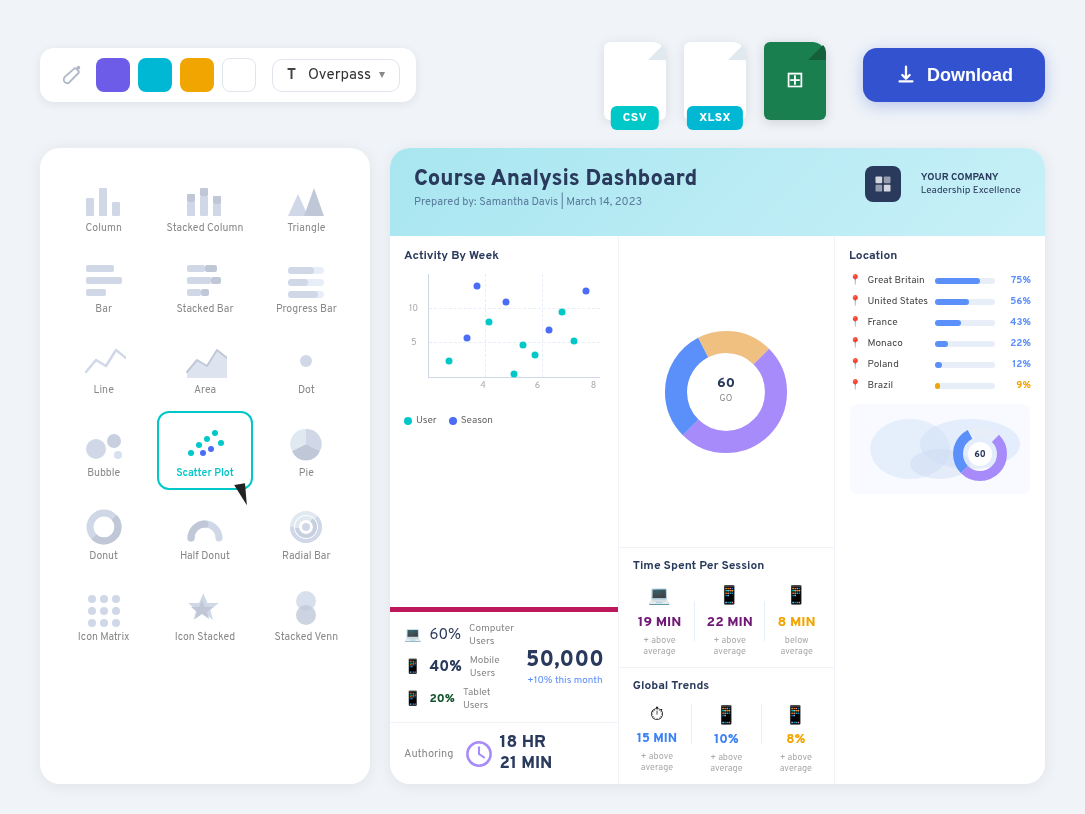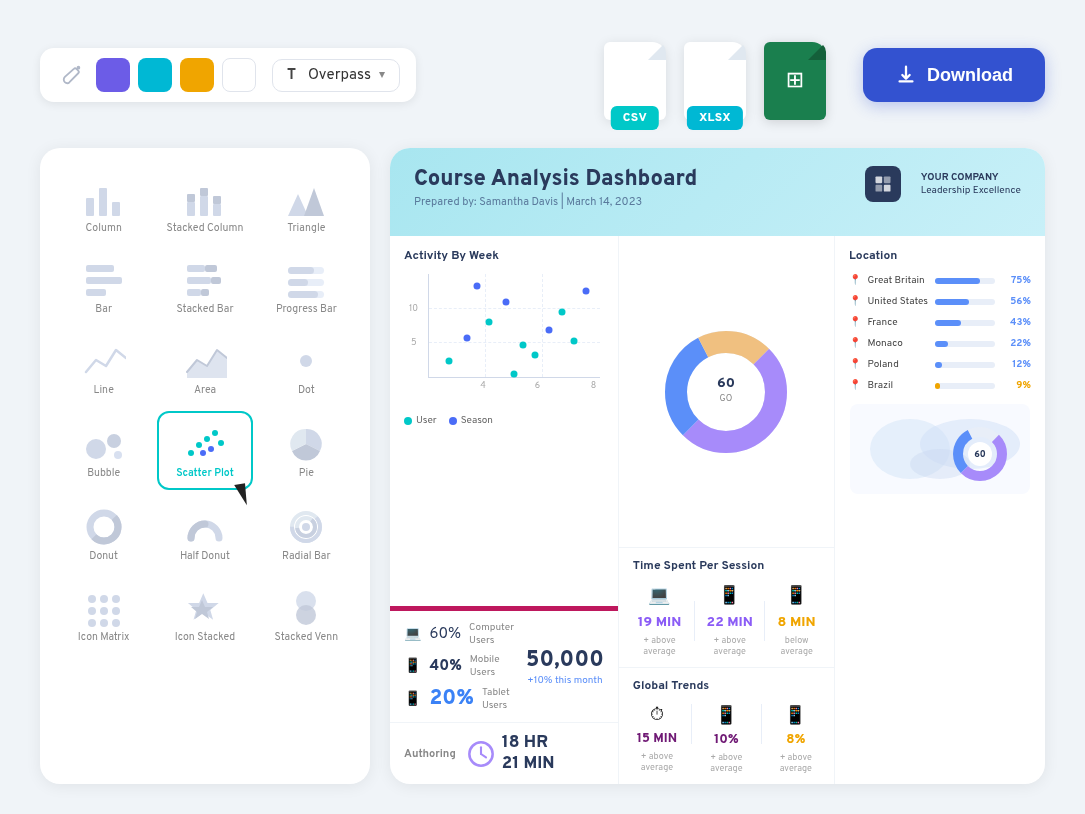--- a/index.html
+++ b/index.html
@@ -287,36 +287,36 @@
       margin-top: 8px;
     }
     .trend-item {
       flex: 1;
       display: flex;
       flex-direction: column;
       align-items: center;
       gap: 4px;
     }
     .trend-icon { font-size: 18px; }
-    .trend-val { font-size: 13px; font-weight: 800; color: #701a75; }
+    .trend-val { font-size: 13px; font-weight: 800; color: #3b82f6; }
     .trend-lbl { font-size: 9px; color: #aaa; text-align: center; }
 
     .time-stats {
       display: flex;
       gap: 8px;
       align-items: center;
       justify-content: space-around;
     }
     .time-stat {
       display: flex;
       flex-direction: column;
       align-items: center;
       gap: 4px;
     }
-    .time-val { font-size: 14px; font-weight: 800; color: #8b5cf6; }
+    .time-val { font-size: 14px; font-weight: 800; color: #701a75; }
     .time-lbl { font-size: 9px; color: #aaa; text-align: center; }
     .time-divider { width: 1px; height: 40px; background: #e8eef8; }
     .time-icon { font-size: 18px; margin-bottom: 2px; }
   </style>
 </head>
 <body>
 
 <div class="toolbar">
   <div class="toolbar-left">
     <div class="paint-icon">
@@ -664,32 +664,32 @@
               <span style="font-size:15px;font-weight:400;color:#2a3a5c;">60%</span>
               <span style="font-size:10px;color:#888;">Computer Users</span>
             </div>
             <div style="display:flex;align-items:center;gap:8px;">
               <span style="font-size:14px;color:#5b8ff9;">📱</span>
               <span style="font-size:15px;font-weight:800;color:#2a3a5c;">40%</span>
               <span style="font-size:10px;color:#888;">Mobile Users</span>
             </div>
             <div style="display:flex;align-items:center;gap:8px;">
               <span style="font-size:14px;color:#f0a500;">📱</span>
-              <span style="font-size:21px;font-weight:800;color:#3b82f6;">20%</span>
+              <span style="font-size:12px;font-weight:800;color:#14532d;">20%</span>
               <span style="font-size:10px;color:#888;">Tablet Users</span>
             </div>
           </div>
           <div style="margin-left:auto;text-align:center;">
             <div style="font-size:22px;font-weight:800;color:#2a3a5c;">50,000</div>
             <div style="font-size:10px;color:#5b8ff9;">+10% this month</div>
           </div>
         </div>
 
         <div style="padding:10px 14px;display:flex;align-items:center;gap:10px;">
-          <span style="font-size:11px;font-weight:700;color:#888;">Authoring</span>
+          <span style="font-size:11px;font-weight:400;color:#888;">Authoring</span>
           <div style="display:flex;align-items:center;gap:6px;">
             <svg width="30" height="30" viewBox="0 0 36 36">
                 <circle cx="18" cy="18" r="14" fill="none" stroke="#a78bfa" stroke-width="3"></circle>
                 <line x1="18" y1="18" x2="18" y2="10" stroke="#a78bfa" stroke-width="2.5" stroke-linecap="round"></line>
                 <line x1="18" y1="18" x2="24" y2="22" stroke="#a78bfa" stroke-width="2.5" stroke-linecap="round"></line>
               </svg>
             <div style="font-size:17px;font-weight:800;color:#2a3a5c;line-height:1.2;">18 HR<br>21 MIN</div>
           </div>
         </div>
       </div>

